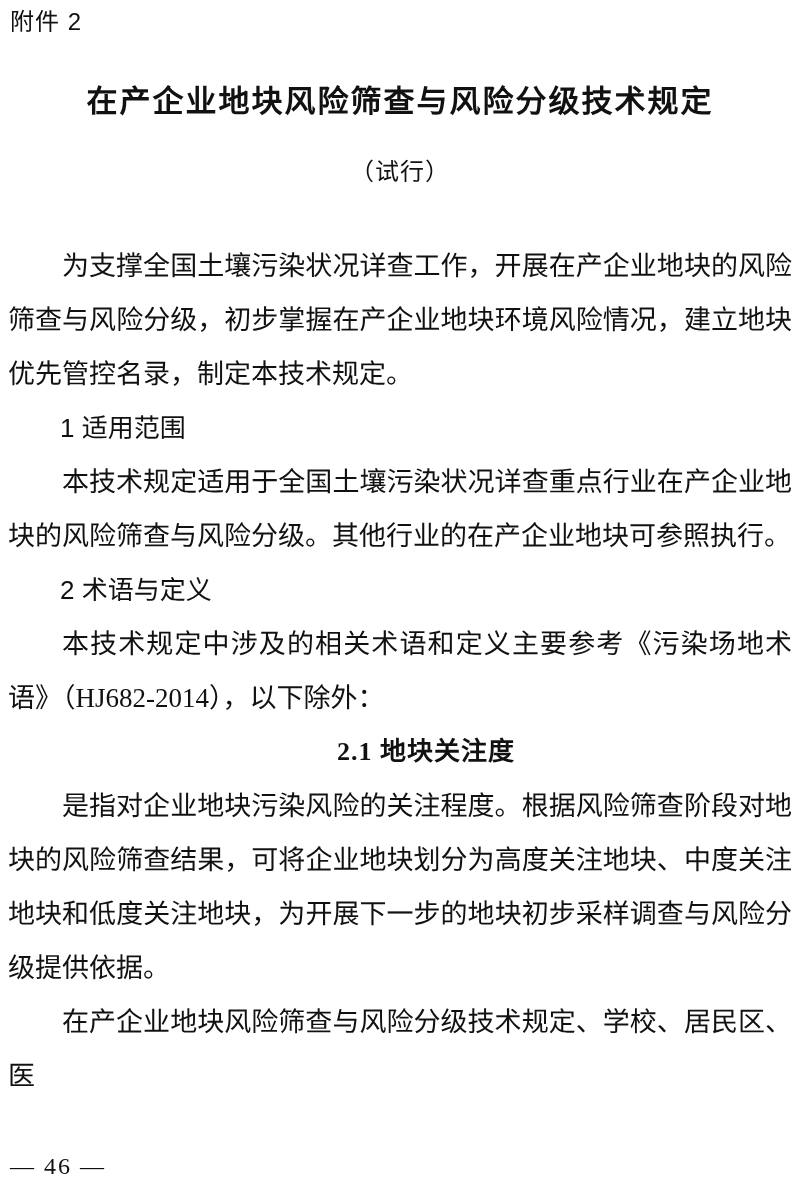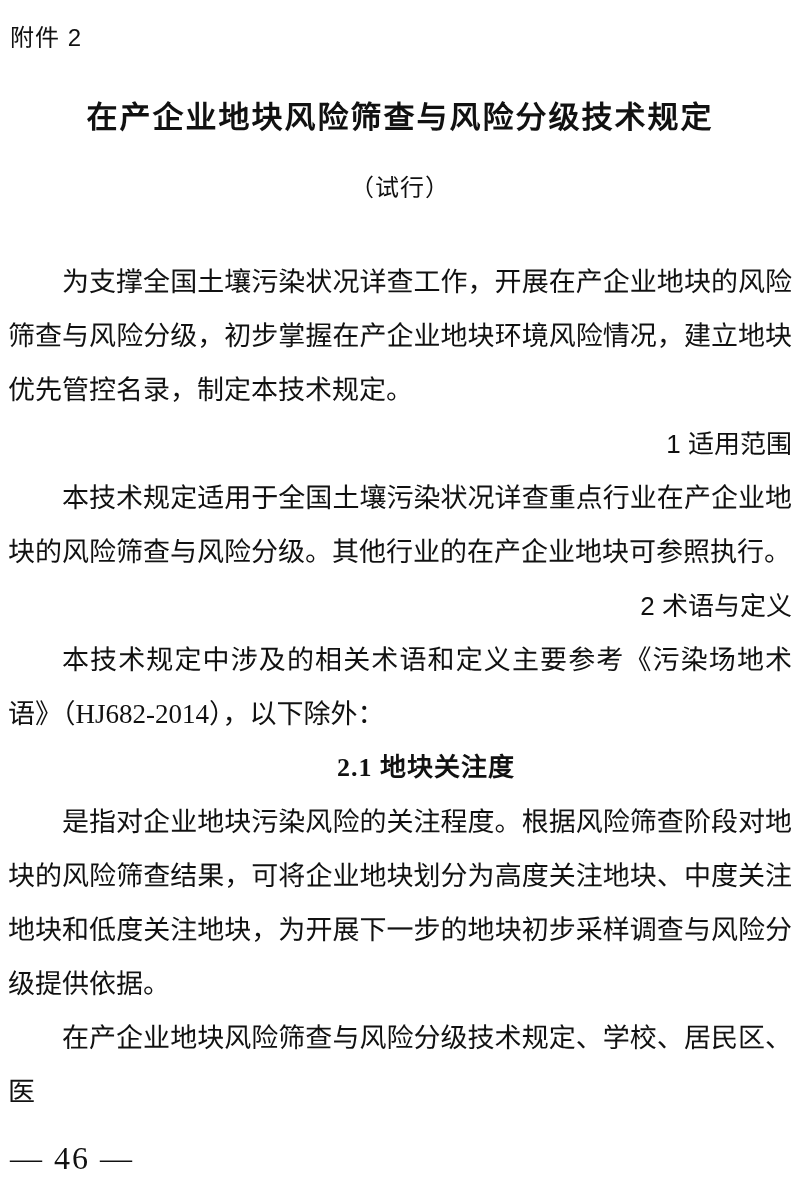--- a/index.html
+++ b/index.html
@@ -11,21 +11,21 @@
     position: relative;
     width: 800px;
     height: 1183px;
     margin: 0 auto;
     background: #ffffff;
     color: #111111;
     overflow: hidden;
     font-family: "Liberation Serif", "DejaVu Serif", serif;
   }
   .attachment-label {
-    padding-top: 22px;
+    padding-top: 6px;
     margin-left: 10px;
     font-family: "Liberation Sans", "DejaVu Sans", sans-serif;
     font-size: 24px;
     line-height: 32px;
     letter-spacing: 1px;
   }
   .doc-title {
     margin-top: 45px;
     text-align: center;
     font-family: "Liberation Sans", "DejaVu Sans", sans-serif;
@@ -51,33 +51,33 @@
   .doc-body p,
   .doc-body .h-num,
   .doc-body .h-sub {
     margin: 0;
     text-indent: 2em;
   }
   .h-num {
     font-family: "Liberation Sans", "DejaVu Sans", sans-serif;
     font-weight: 500;
     font-size: 26px;
-    text-align: right;
+    text-align: left;
   }
   .h-sub {
     font-weight: bold;
     font-size: 26px;
     text-align: center;
     letter-spacing: 1px;
   }
   .page-footer {
     position: absolute;
     left: 10px;
-    bottom: 12px;
-    font-size: 32px;
+    bottom: 4px;
+    font-size: 24px;
     line-height: 26px;
     letter-spacing: 2px;
     background: #ffffff;
   }
 </style>
 </head>
 <body>
 
 <div class="page">
 

